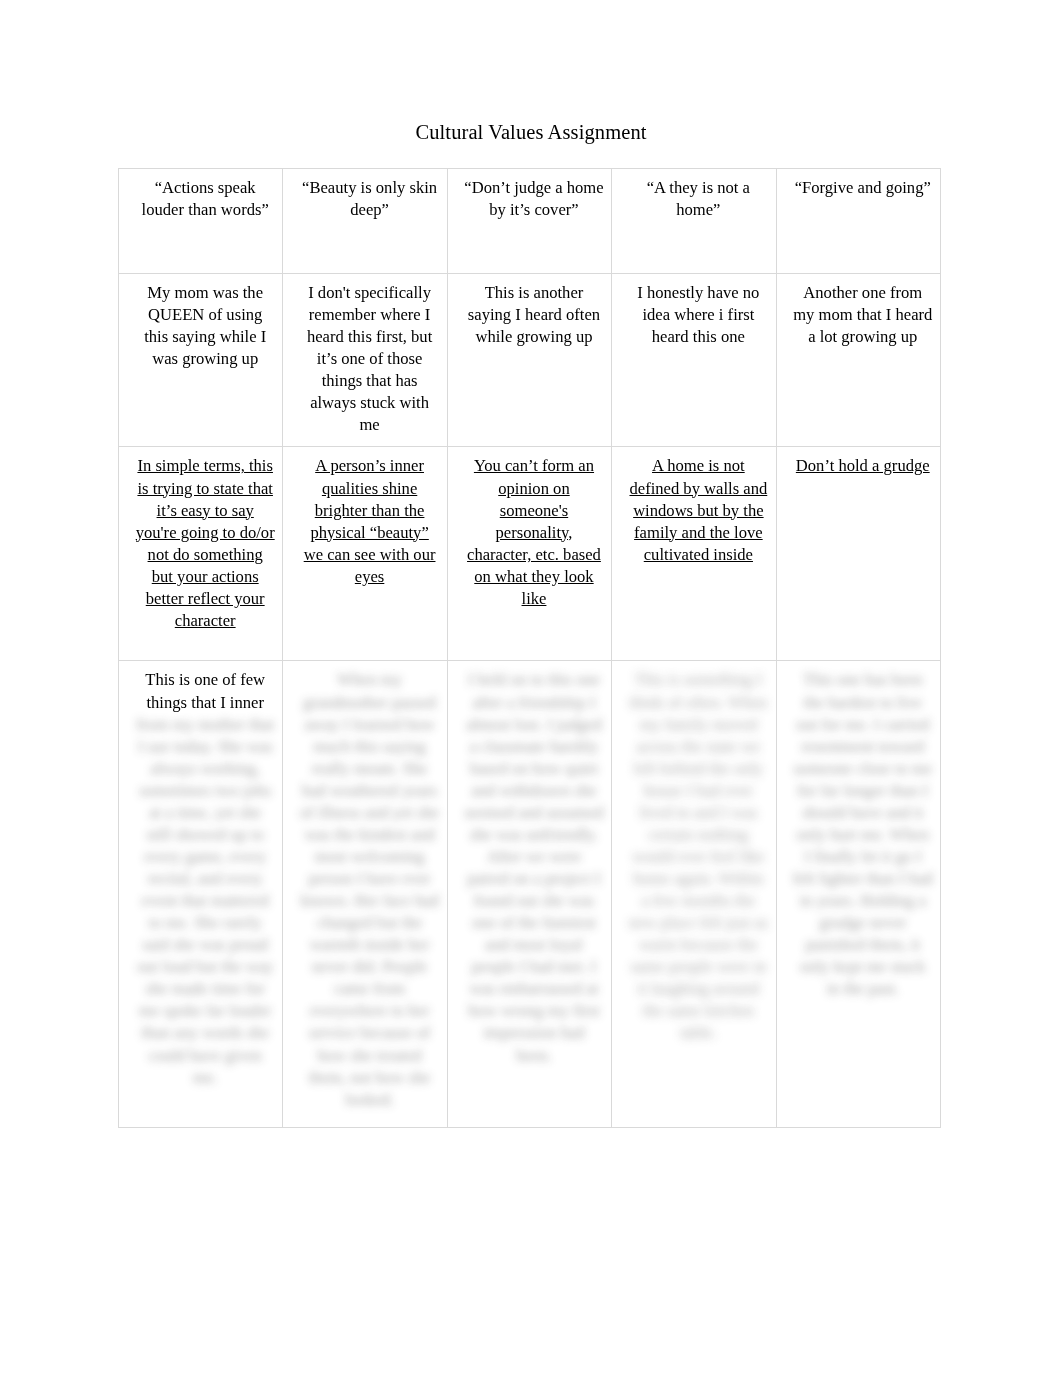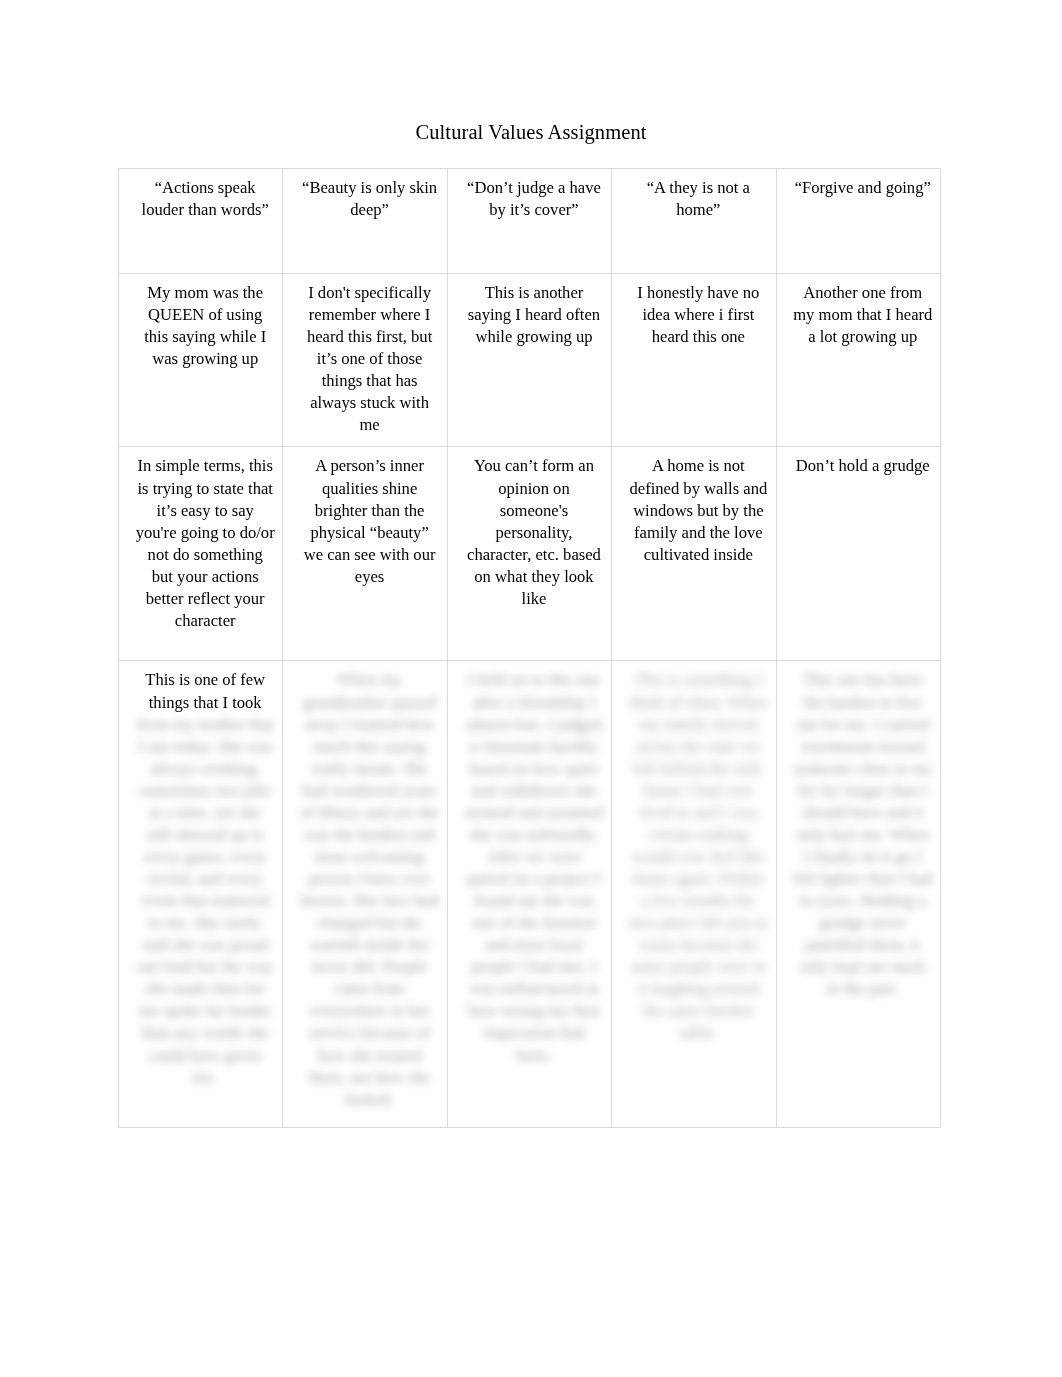--- a/index.html
+++ b/index.html
@@ -51,21 +51,21 @@
     font-size: 16.6px;
     line-height: 1.33;
     background: #ffffff;
   }
 
   .values-table col { width: 164.4px; }
 
   
   tr.row-headings td { height: 86px; }
   tr.row-origin td   { height: 152px; }
-  tr.row-meaning td  { height: 195px; }
+  tr.row-meaning td  { height: 195px; text-decoration: underline; }
   tr.row-personal td { height: 448px; }
 
   .cell-text {
     display: block;
   }
 
   
   .redacted {
     display: block;
     filter: blur(4.2px);
@@ -95,21 +95,21 @@
     </colgroup>
     <tbody>
       <tr class="row-headings">
         <td>
           <span class="cell-text">“Actions speak louder than words”</span>
         </td>
         <td>
           <span class="cell-text">“Beauty is only skin deep”</span>
         </td>
         <td>
-          <span class="cell-text">“Don’t judge a have by it’s cover”</span>
+          <span class="cell-text">“Don’t judge a home by it’s cover”</span>
         </td>
         <td>
           <span class="cell-text">“A they is not a home”</span>
         </td>
         <td>
           <span class="cell-text">“Forgive and going”</span>
         </td>
       </tr>
 
       <tr class="row-origin">
@@ -143,21 +143,21 @@
         <td>
           <span class="cell-text">A home is not defined by walls and windows but by the family and the love cultivated inside</span>
         </td>
         <td>
           <span class="cell-text">Don’t hold a grudge</span>
         </td>
       </tr>
 
       <tr class="row-personal">
         <td>
-          <span class="cell-text">This is one of few things that I took</span>
+          <span class="cell-text">This is one of few things that I inner</span>
           <span class="redacted">from my mother that I use today. She was always working, sometimes two jobs at a time, yet she still showed up to every game, every recital, and every event that mattered to me. She rarely said she was proud out loud but the way she made time for me spoke far louder than any words she could have given me.</span>
         </td>
         <td>
           <span class="redacted">When my grandmother passed away I learned how much this saying really meant. She had weathered years of illness and yet she was the kindest and most welcoming person I have ever known. Her face had changed but the warmth inside her never did. People came from everywhere to her service because of how she treated them, not how she looked.</span>
         </td>
         <td>
           <span class="redacted">I held on to this one after a friendship I almost lost. I judged a classmate harshly based on how quiet and withdrawn she seemed and assumed she was unfriendly. After we were paired on a project I found out she was one of the funniest and most loyal people I had met. I was embarrassed at how wrong my first impression had been.</span>
         </td>
         <td>
           <span class="redacted deep">This is something I think of often. When my family moved across the state we left behind the only house I had ever lived in and I was certain nothing would ever feel like home again. Within a few months the new place felt just as warm because the same people were in it laughing around the same kitchen table.</span>

